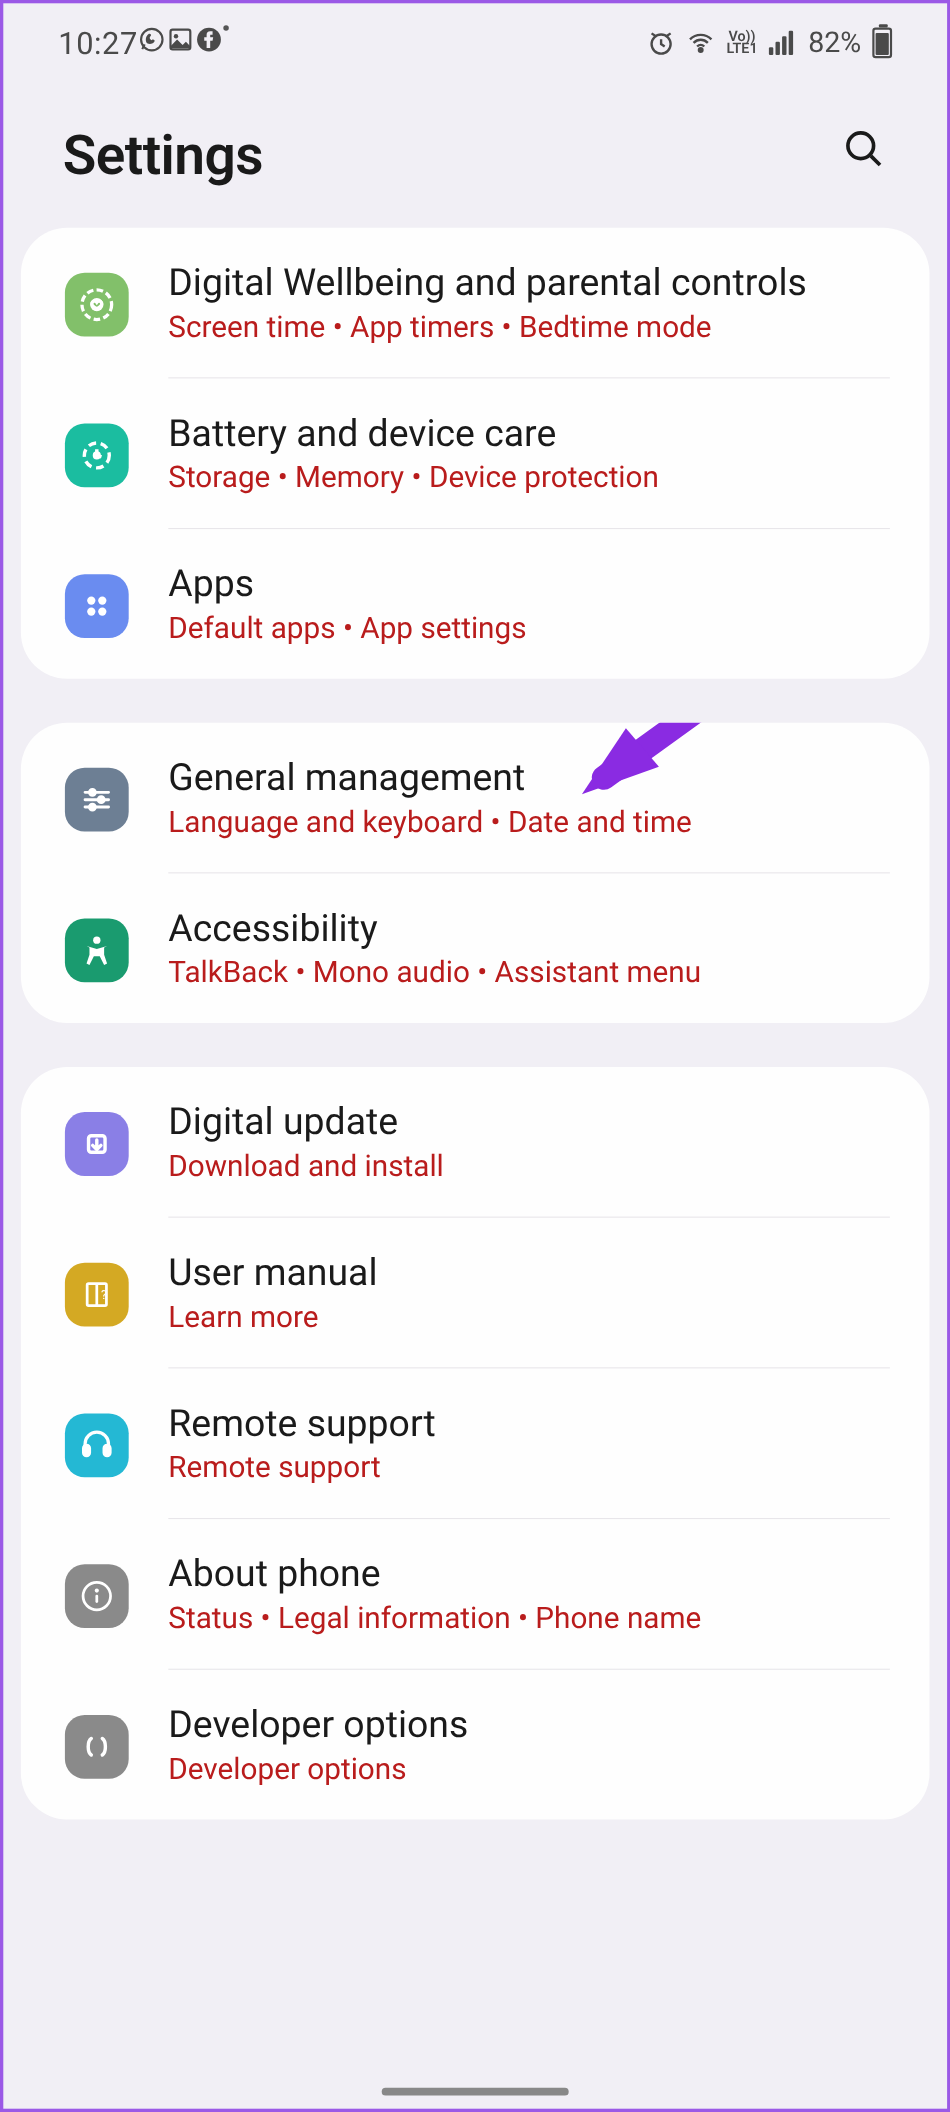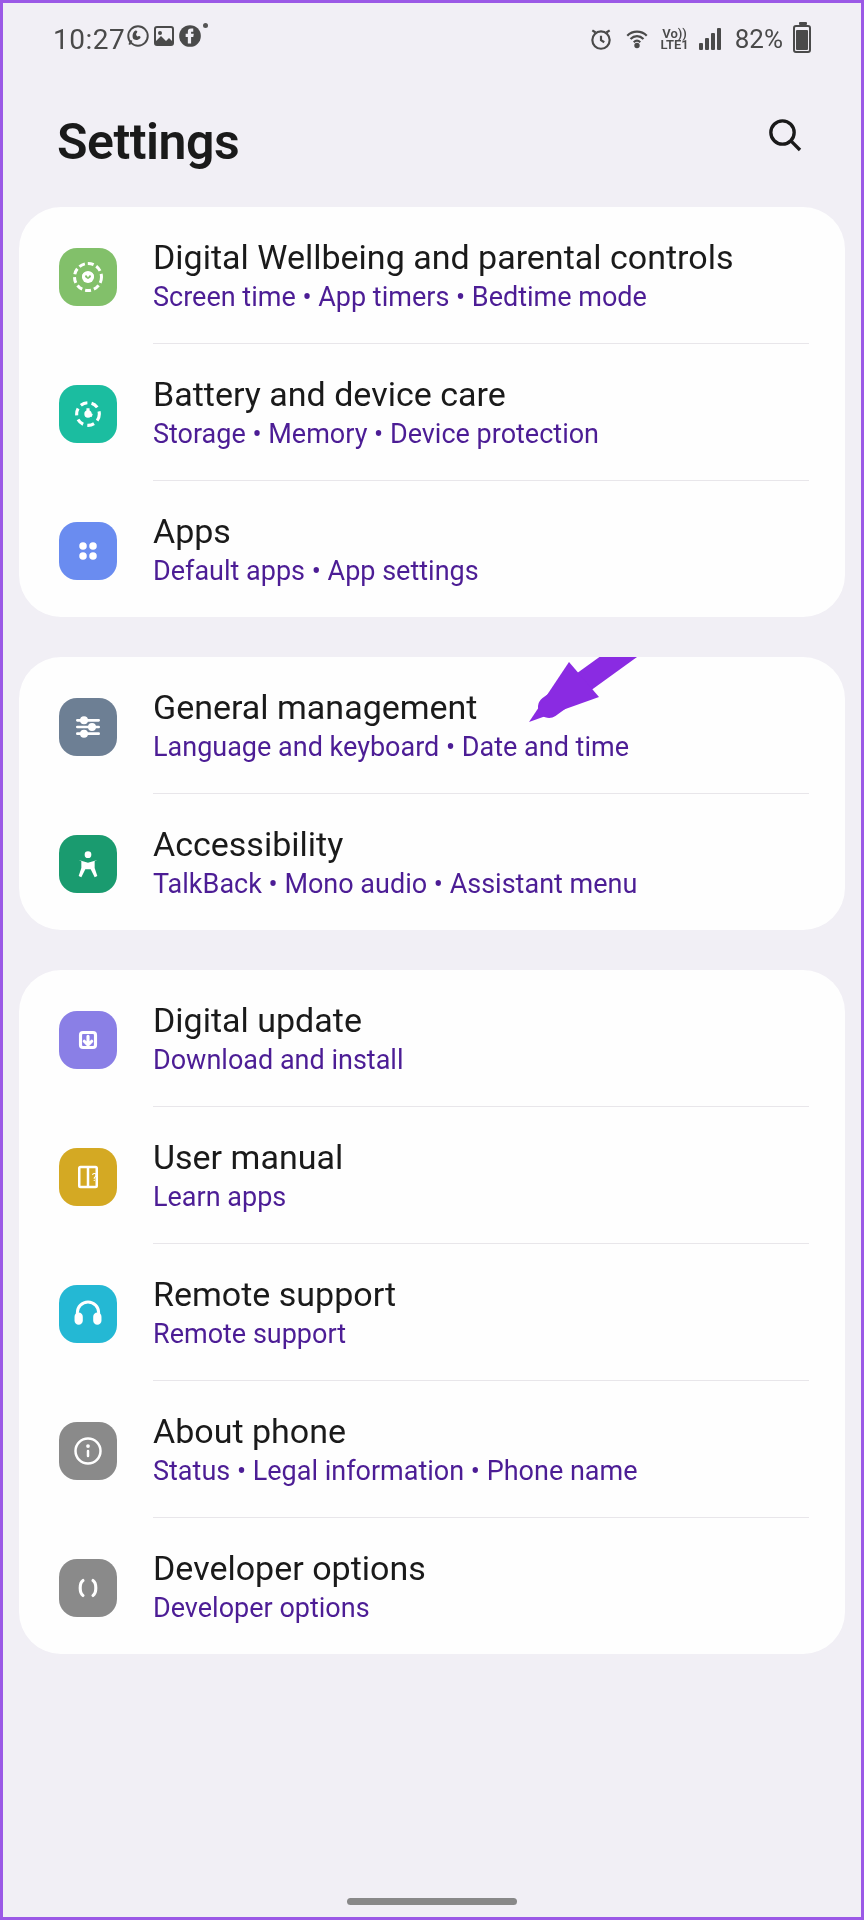--- a/index.html
+++ b/index.html
@@ -62,21 +62,21 @@
   }
   .row-text { flex: 1; min-width:0; }
   .row-title {
     font-size: 34px;
     font-weight: 400;
     color: #1a1a1a;
     margin-bottom: 4px;
   }
   .row-sub {
     font-size: 27px;
-    color: #4c1d95;
+    color: #b91c1c;
     font-weight: 400;
   }
   .divider {
     height: 1px;
     background: #e8e6ea;
     margin-left: 134px;
     margin-right: 36px;
   }
   .arrow-annotation {
     position: absolute;
@@ -283,21 +283,21 @@
   <div class="row">
     <div class="row-icon" style="background:#d4a923">
       <svg viewBox="0 0 24 24" width="30" height="30" fill="none" stroke="#fff" stroke-width="2">
           <rect x="5" y="4" width="14" height="16" rx="1"></rect>
           <path d="M12 4v16"></path>
           <text x="15" y="15" font-size="9" fill="#fff" stroke="none">?</text>
         </svg>
     </div>
     <div class="row-text">
       <div class="row-title">User manual</div>
-      <div class="row-sub">Learn apps</div>
+      <div class="row-sub">Learn more</div>
     </div>
   </div>
   <div class="divider"></div>
   <div class="row">
     <div class="row-icon" style="background:#24b8d4">
       <svg viewBox="0 0 24 24" width="32" height="32" fill="none" stroke="#fff" stroke-width="2.2">
           <path d="M4 13v-2a8 8 0 0116 0v2"></path>
           <rect x="3" y="12" width="4" height="7" rx="2" fill="#fff"></rect>
           <rect x="17" y="12" width="4" height="7" rx="2" fill="#fff"></rect>
         </svg>

